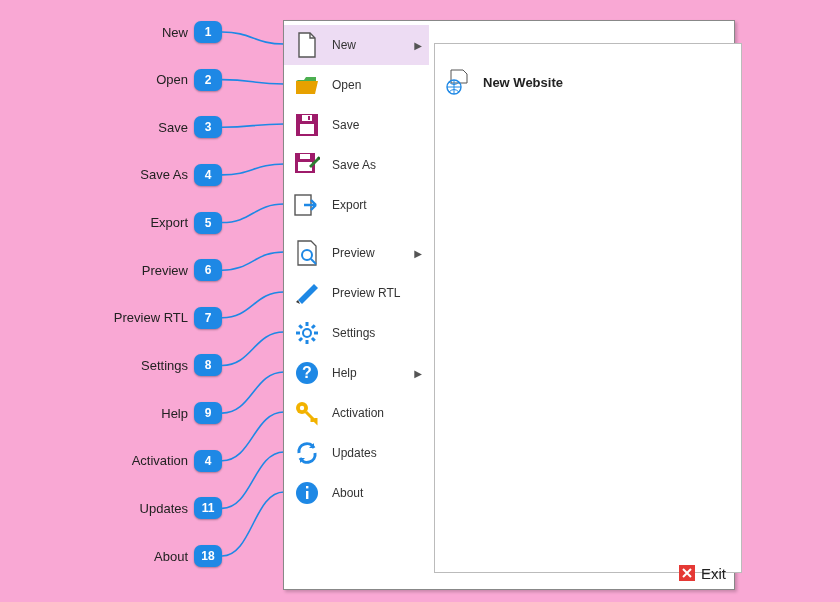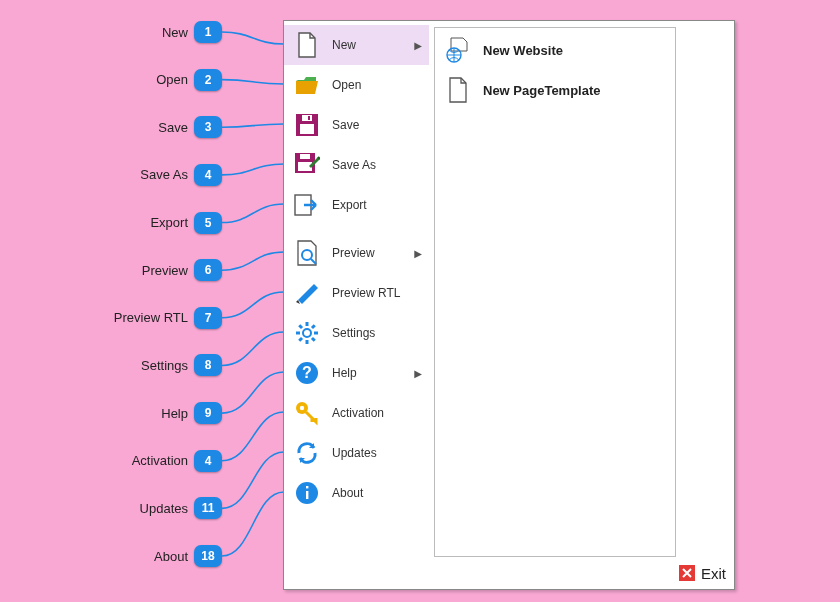--- a/index.html
+++ b/index.html
@@ -48,26 +48,26 @@
     display: flex; align-items: center; justify-content: center;
     color: #555;
     font-size: 10px;
   }
   .menu-sep {
     height: 8px;
   }
   
   .submenu {
     position: absolute;
-    left: 150px; top: 6px;
-    width: 242px; height: 530px;
+    left: 150px; top: 22px;
+    width: 308px; height: 530px;
     border: 1px solid #bbb;
     background: #fff;
     box-sizing: border-box;
-    padding-top: 2px;
+    padding-top: 18px;
   }
   .sub-item {
     display: flex;
     align-items: center;
     height: 40px;
     padding-left: 10px;
   }
   .sub-item .si-icon {
     width: 26px; height: 26px;
     display: flex; align-items: center; justify-content: center;
@@ -342,29 +342,20 @@
         <div class="sub-item">
           <span class="si-icon">
             <svg width="26" height="26" viewBox="0 0 26 26">
               <path d="M6 1 H18 L22 5 V14 H6 Z" fill="#fff" stroke="#555"></path>
               <circle cx="9" cy="18" r="7" fill="none" stroke="#1e88e5" stroke-width="1.4"></circle>
               <path d="M2 18 H16 M9 11 V25 M4 13 Q9 18 14 13 M4 23 Q9 18 14 23" stroke="#1e88e5" stroke-width="1" fill="none"></path>
             </svg>
           </span>
           <span class="si-label">New Website</span>
         </div>
-        <div class="sub-item">
-          <span class="si-icon">
-            <svg width="22" height="26" viewBox="0 0 22 26">
-              <path d="M3 1 H14 L19 6 V25 H3 Z" fill="#fff" stroke="#555" stroke-width="1.3"></path>
-              <path d="M14 1 V6 H19" fill="none" stroke="#555" stroke-width="1.3"></path>
-            </svg>
-          </span>
-          <span class="si-label">New PageTemplate</span>
-        </div>
       </div>
 
     <div class="exit">
       <span class="ex-icon">
         <svg width="16" height="16" viewBox="0 0 16 16">
           <rect x="0" y="0" width="16" height="16" fill="#e53935"></rect>
           <path d="M4 4 L12 12 M12 4 L4 12" stroke="#fff" stroke-width="2"></path>
         </svg>
       </span>
       <span>Exit</span>

